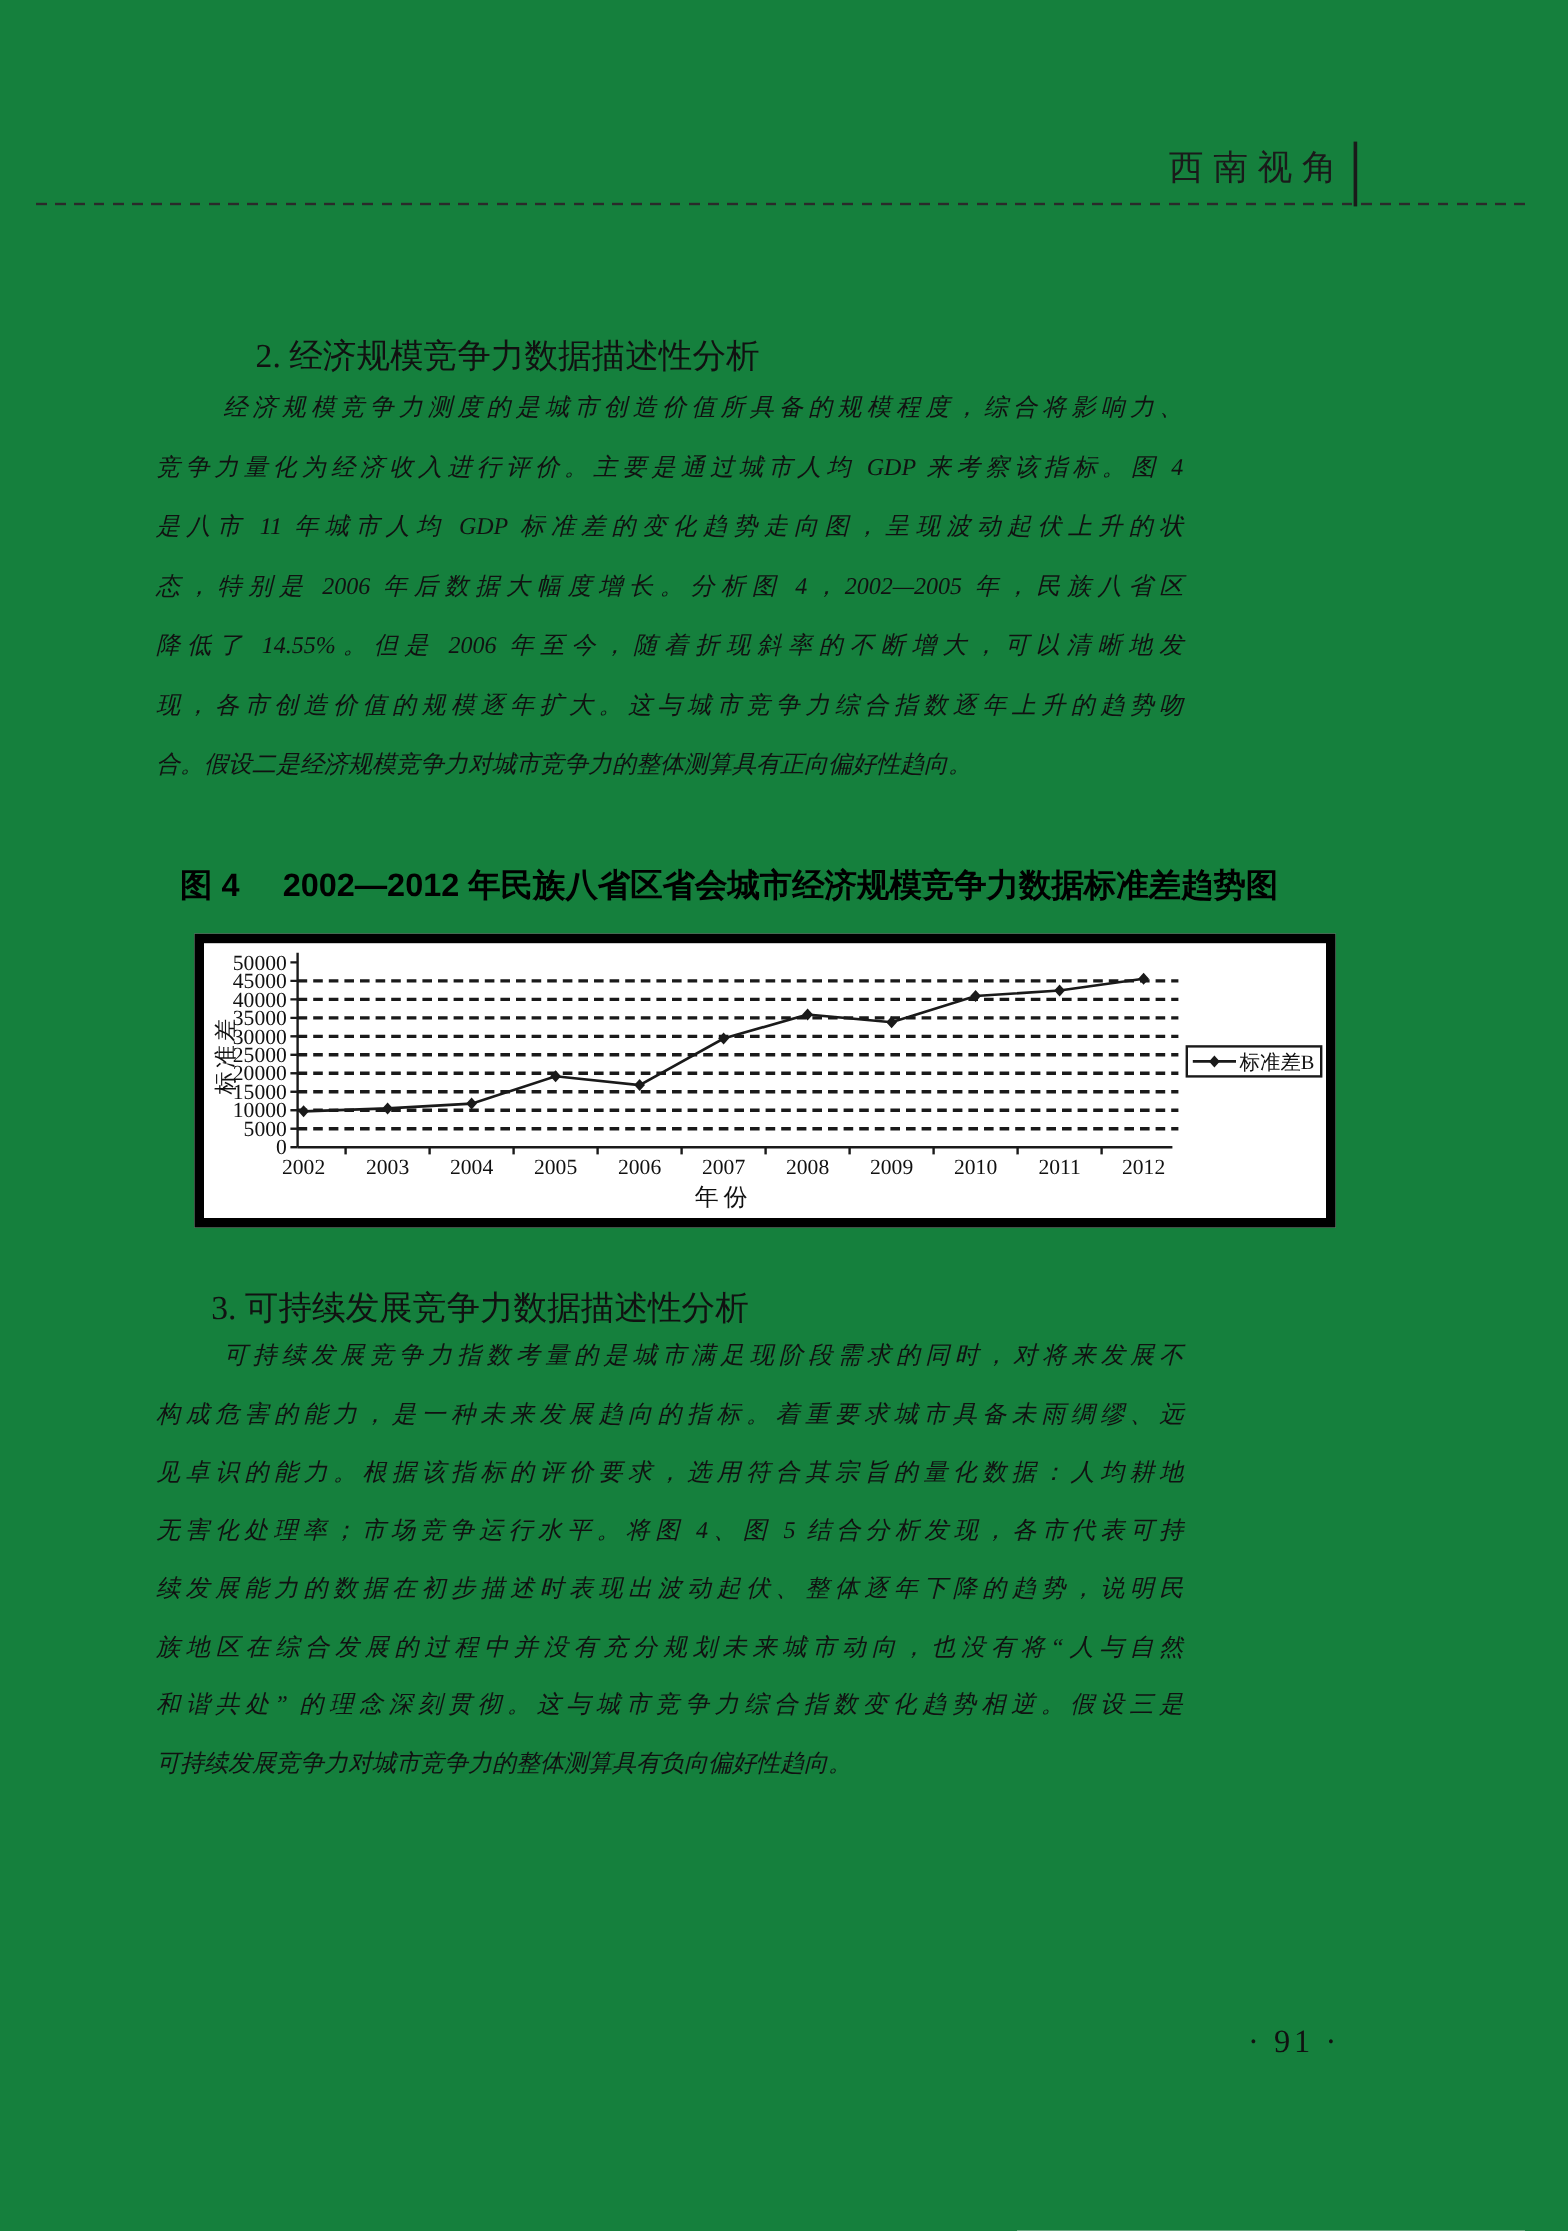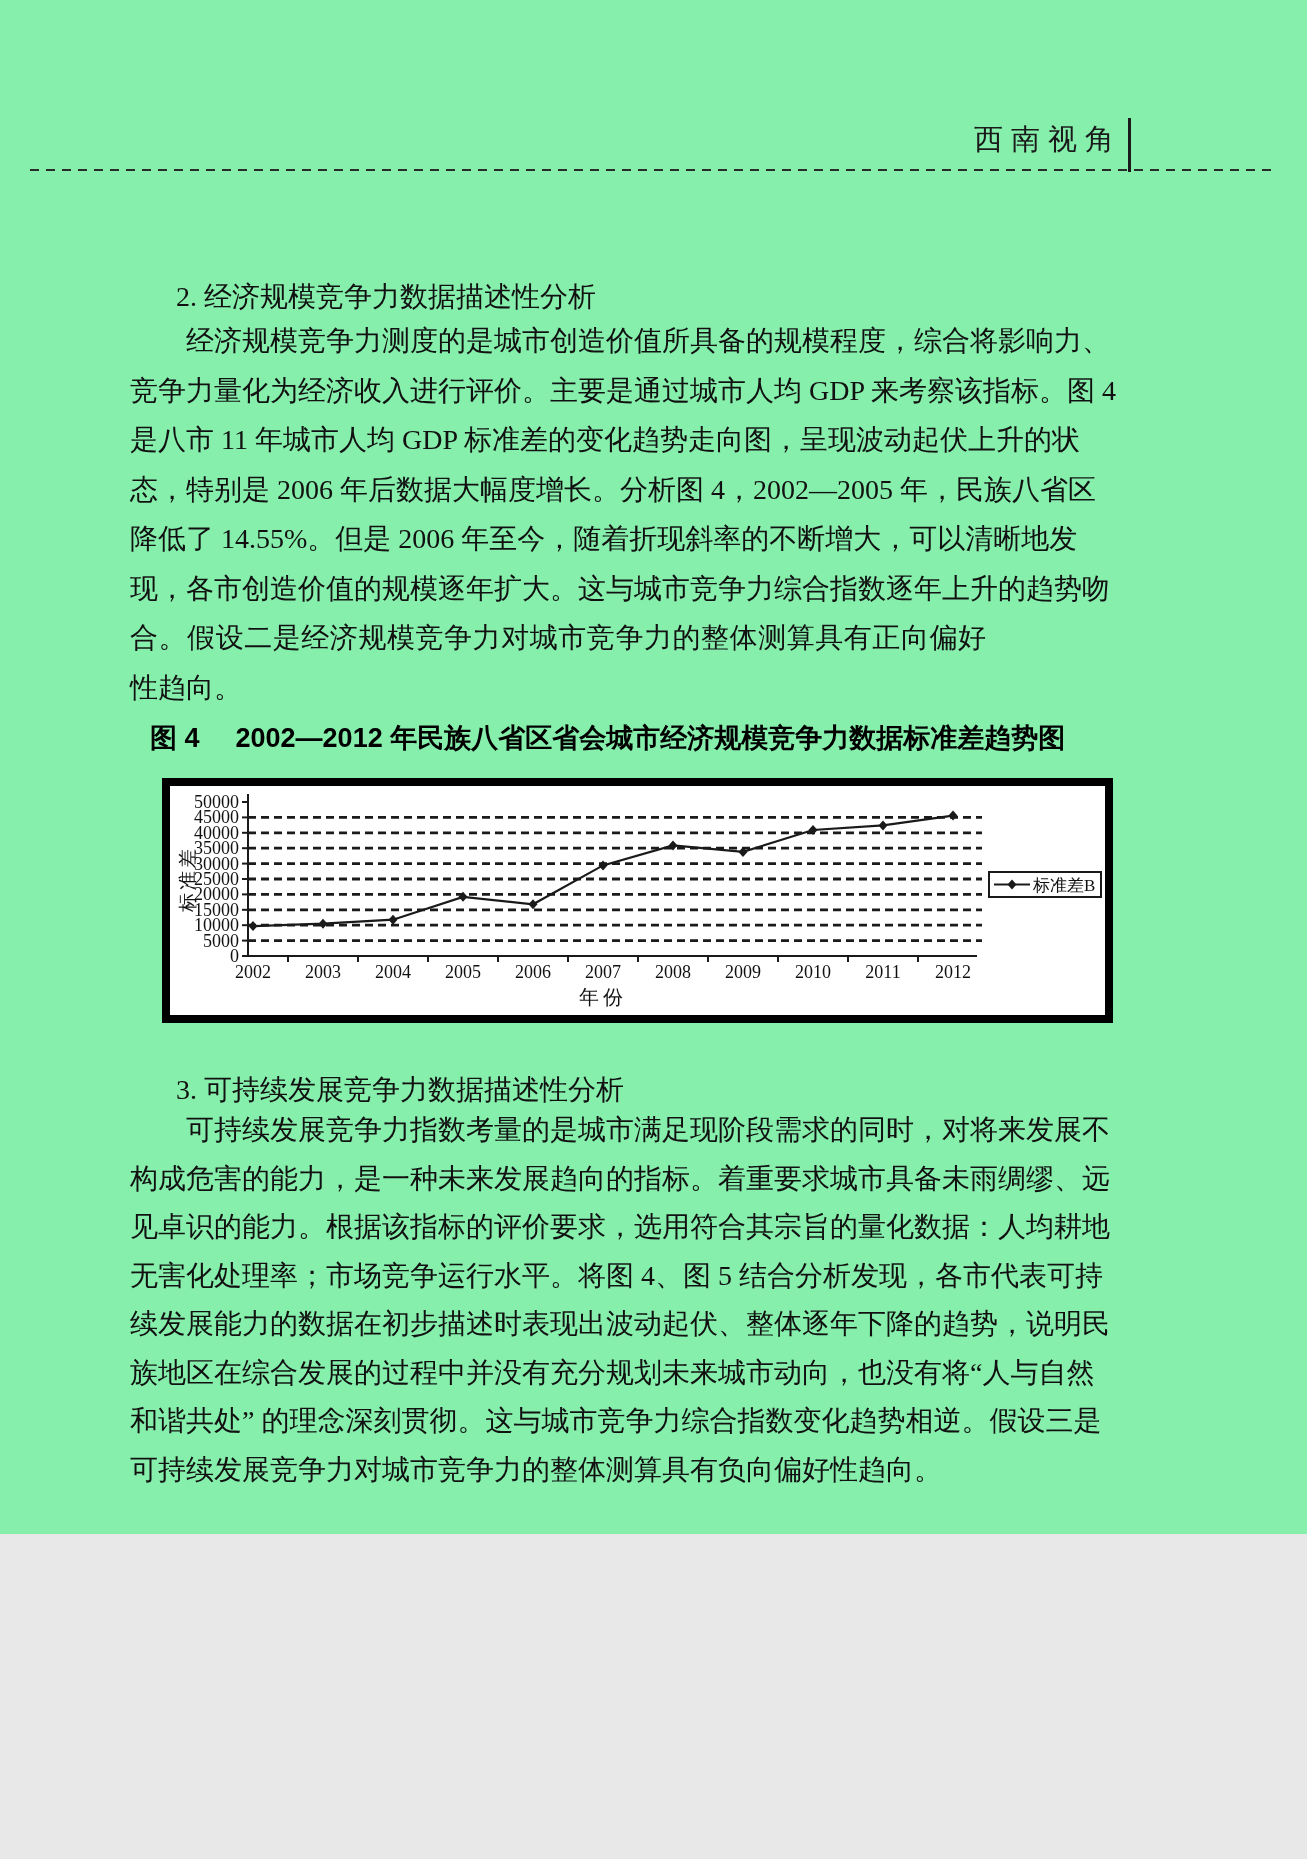--- a/index.html
+++ b/index.html
@@ -1,20 +1,20 @@
 <!DOCTYPE html>
 <html><head>
 <meta charset="utf-8">
 <style>
   html,body { margin:0; padding:0; background:#e8e8e8; }
   .page {
     position:relative;
-    width:1307px; height:1534px;
+    width:1307px; height:1859px;
     margin:0 auto;
-    background:#86efac;
+    background:#15803d;
     font-family:"Liberation Serif","DejaVu Serif",serif;
     color:#111;
     overflow:hidden;
   }
 
   
   .header-title {
     position:absolute; left:974px; top:120px;
     font-size:29px; letter-spacing:8px; color:#1a1a1a;
     white-space:nowrap;
@@ -28,30 +28,30 @@
     width:1248px; height:2px;
     background:repeating-linear-gradient(90deg,#2a2a2a 0 9px,transparent 9px 16px);
   }
 
   
   .sec-heading {
     position:absolute; left:176px;
     font-size:28px; font-weight:400; margin:0;
     white-space:nowrap; color:#111;
   }
-  #heading-2 { top:278px; }
+  #heading-2 { top:278px;margin-left:37px; }
   #heading-3 { top:1071px; }
 
   .para { position:absolute; left:130px; width:856px; }
   #para-1 { top:316px; }
   #para-2 { top:1106px; }
   .pline {
-    font-size:28px; line-height:49.5px; height:49.5px;
+    font-size:20px; line-height:49.5px; height:49.5px;
     text-align:justify; text-align-last:justify;
-    white-space:nowrap; color:#111;
+    white-space:nowrap; color:#111;font-style:italic;
   }
   #para-2 .pline { line-height:48.5px; height:48.5px; }
   .pline.first { padding-left:56px; }
   .pline.last  { text-align-last:left; white-space:normal; }
 
   
   .fig-caption {
     position:absolute; left:150px; top:720px; width:850px;
     font-family:"Liberation Sans","DejaVu Sans",sans-serif;
     font-weight:700; font-size:27px; color:#000;

